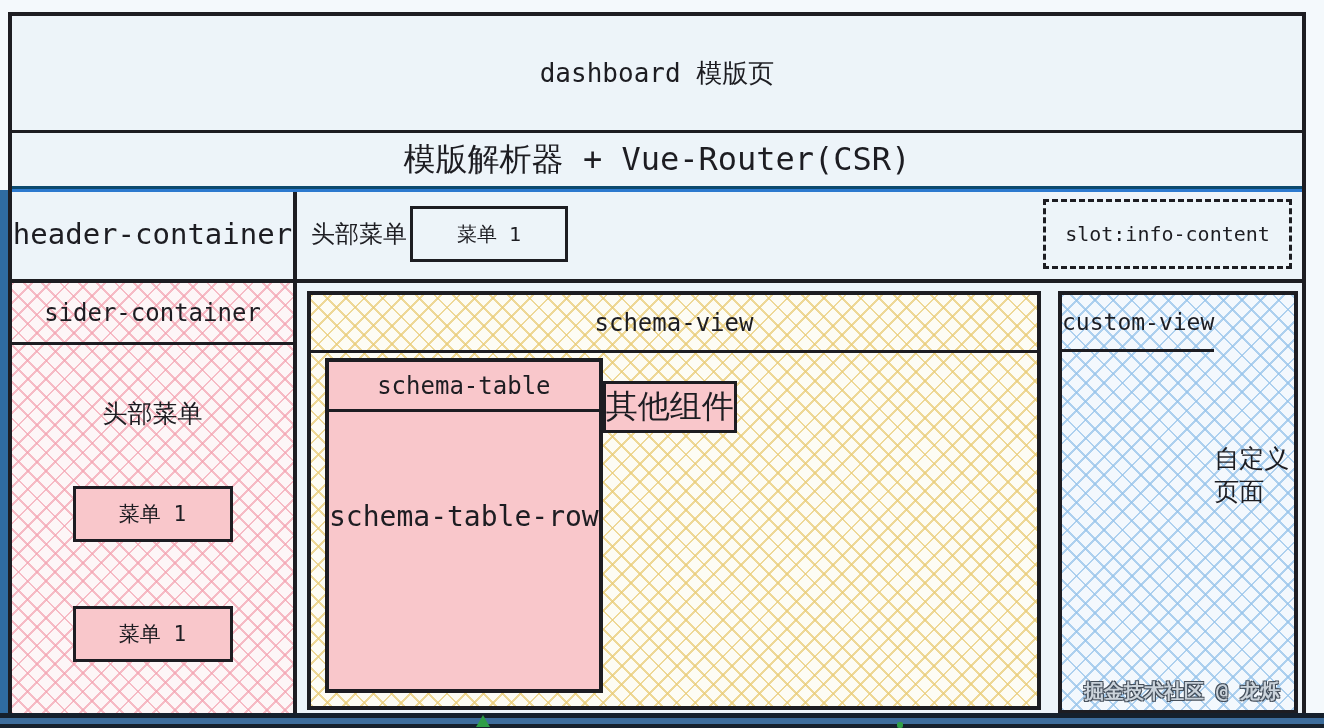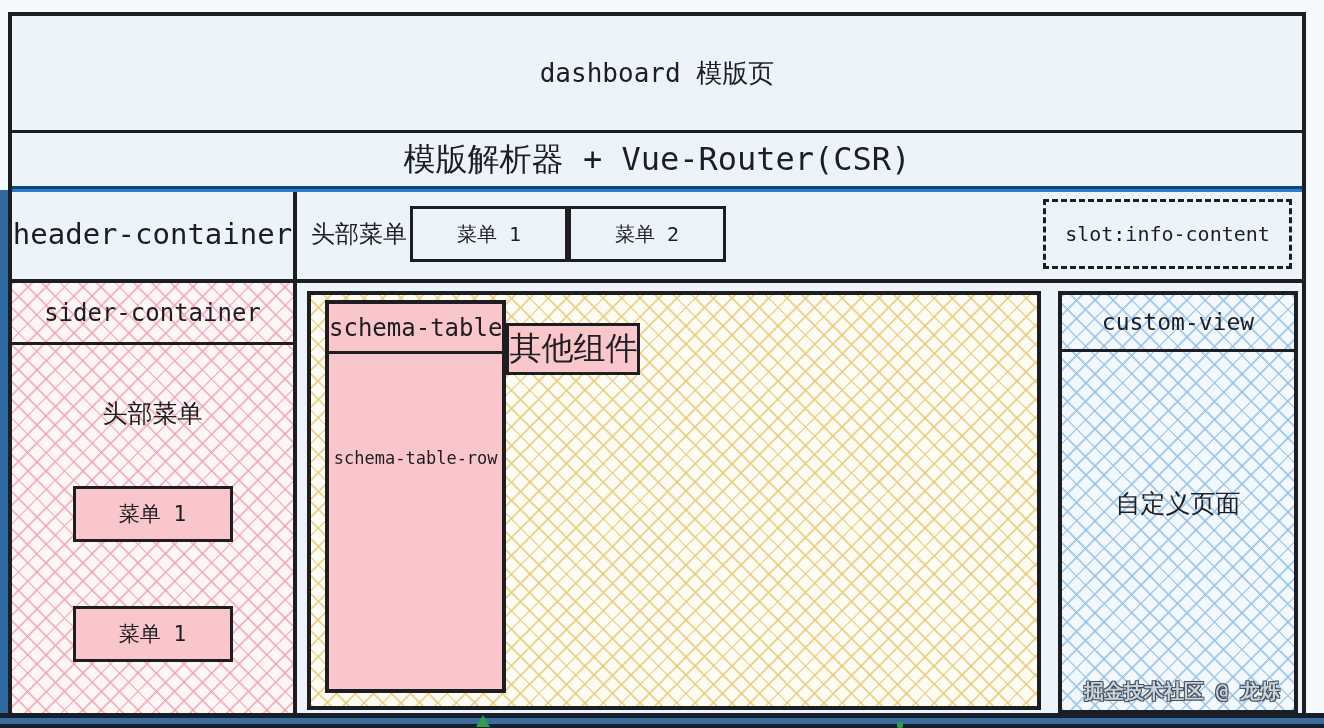--- a/index.html
+++ b/index.html
@@ -56,25 +56,25 @@
   .sider-btn { width:160px; height:56px; margin:0 auto; border:3px solid #1d1d22; background:#f9c7cb; display:flex; align-items:center; justify-content:center; font-size:21px; }
   .sider-btn.first  { margin-top:24px; }
   .sider-btn.second { margin-top:32px; }
 
   .center { flex:1; min-width:0; padding:8px 10px 0 10px; }
   .schema-view { height:419px; border:4px solid #1d1d22; display:flex; flex-direction:column; }
   .schema-title { height:58px; flex-shrink:0; border-bottom:3px solid #1d1d22; display:flex; align-items:center; justify-content:center; font-size:24px; }
   .schema-body { flex:1; padding:5px 14px 13px 14px; display:flex; flex-direction:row; }
   .schema-table { border:4px solid #1d1d22; background:#f9c7cb; display:flex; flex-direction:column; }
   .schema-table-header { height:50px; border-bottom:3px solid #1d1d22; display:flex; align-items:center; justify-content:center; font-size:24px; }
-  .schema-table-row { height:208px; display:flex; align-items:center; justify-content:center; font-size:17px; }
+  .schema-table-row { height:208px; display:flex; align-items:center; justify-content:center; font-size:28px; }
   .schema-other { margin-top:23px; height:52px; border:3px solid #1d1d22; background:#f9c7cb; display:flex; align-items:center; justify-content:center; font-size:32px; }
 
   .right-col { width:251px; flex-shrink:0; padding:8px 4px 0 7px; }
-  .custom-view { height:100%; border:4px solid #1d1d22; display:flex; flex-direction:column; position:relative; }
+  .custom-view { height:100%; border:4px solid #1d1d22; display:flex; flex-direction:row; position:relative; }
   .custom-title { height:57px; flex-shrink:0; border-bottom:3px solid #1d1d22; display:flex; align-items:center; justify-content:center; font-size:23px; }
   .custom-body { flex:1; display:flex; align-items:center; justify-content:center; padding-bottom:55px; font-size:25px; }
   .watermark {
     position:absolute; left:10px; right:2px; bottom:5px; text-align:center;
     font-size:20px; font-weight:bold; color:#c9d1d9; white-space:nowrap; opacity:.92;
     text-shadow:1px 1px 0 #39434f, -1px -1px 0 #39434f, 1px -1px 0 #39434f, -1px 1px 0 #39434f;
   }
 
   .bottom-bar { position:absolute; left:0; top:713px; width:1324px; height:15px; background:#15202c; }
   .bottom-bar .stripe { position:absolute; left:0; right:0; top:5px; height:6px; background:#3d6d9c; }
@@ -95,36 +95,36 @@
 
     <div class="row-title">dashboard 模版页</div>
 
     <div class="row-parser">模版解析器 + Vue-Router(CSR)</div>
 
     <div class="row-header">
       <div class="header-left">header-container</div>
       <div class="header-right">
         <span class="hmenu-label">头部菜单</span>
         <div class="hmenu-btn">菜单 1</div>
-        <div class="hmenu-btn">菜单 2</div>
         <div class="slot-box">slot:info-content</div>
       </div>
     </div>
 
     <div class="row-main">
 
       <div class="sider hatch-pink">
         <div class="sider-title">sider-container</div>
         <div class="sider-menu-title">头部菜单</div>
         <div class="sider-btn first">菜单 1</div>
         <div class="sider-btn second">菜单 1</div>
       </div>
 
       <div class="center">
         <div class="schema-view hatch-yellow">
+          <div class="schema-title">schema-view</div>
           <div class="schema-body">
             <div class="schema-table">
               <div class="schema-table-header">schema-table</div>
               <div class="schema-table-row">schema-table-row</div>
             </div>
             <div class="schema-other">其他组件</div>
           </div>
         </div>
       </div>
 

